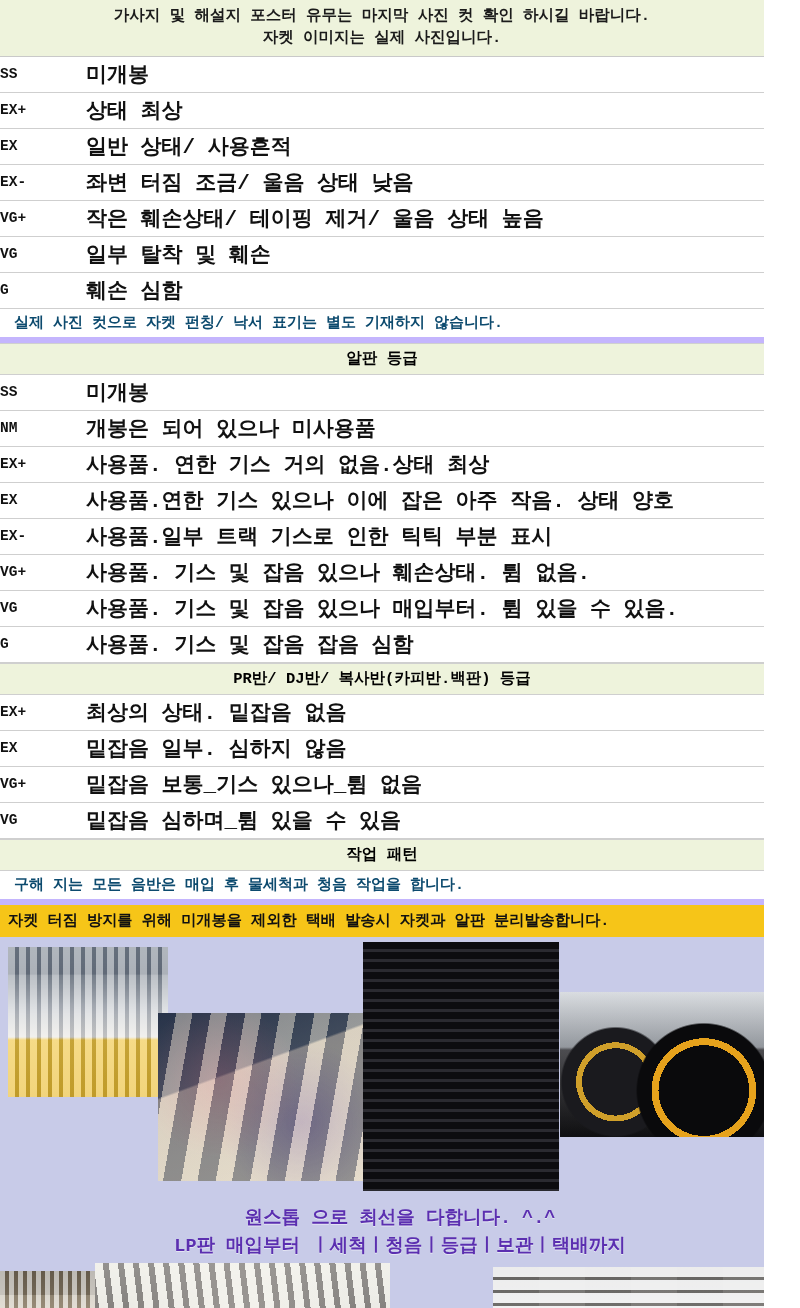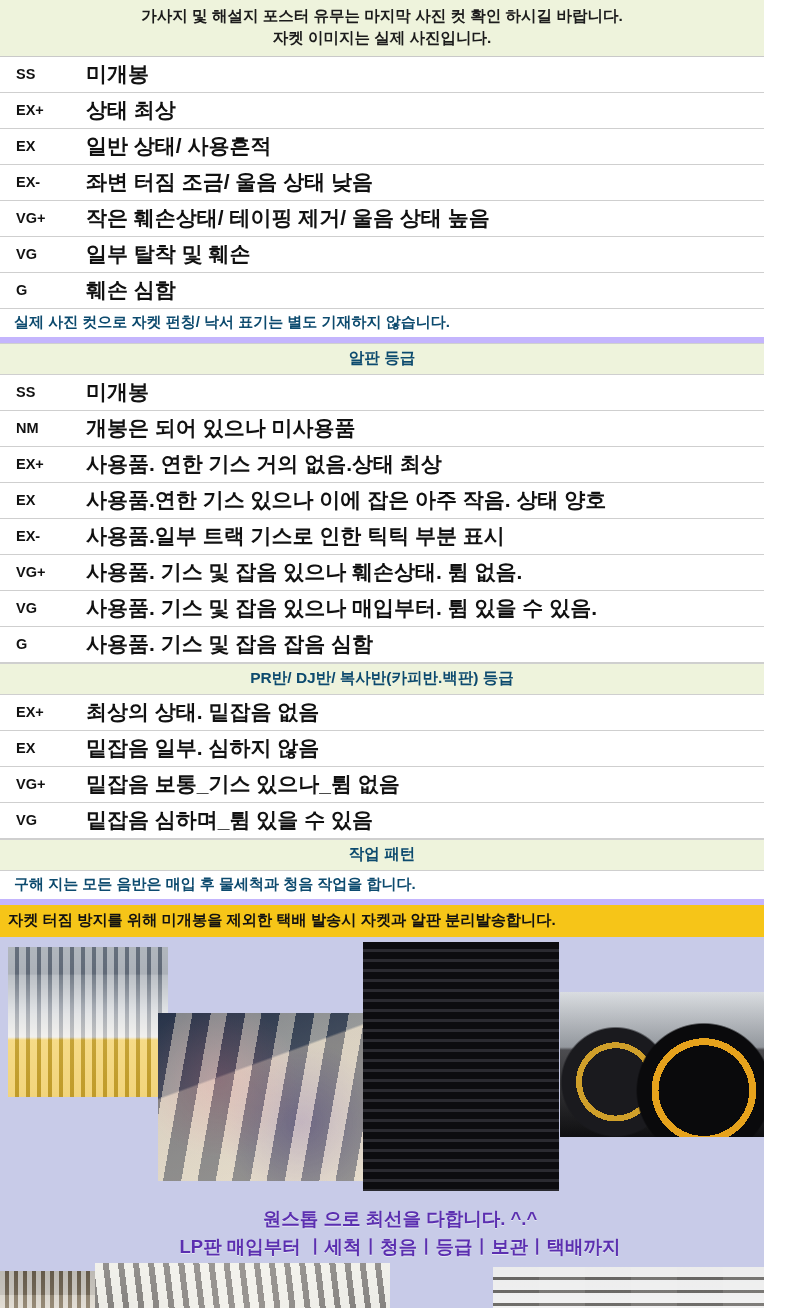--- a/index.html
+++ b/index.html
@@ -2,21 +2,21 @@
 <html><head>
 <meta charset="utf-8">
 <style>
   * { box-sizing: border-box; margin: 0; padding: 0; }
   html, body {
     width: 800px;
     height: 1308px;
     font-family: "Liberation Sans", sans-serif;
     background: #ffffff;
   }
-  .page { width: 764px; height: 1308px; position: relative; overflow: hidden; }
+  .page { width: 764px; height: 1308px; position: relative; overflow: hidden; font-family: Liberation Mono, monospace; }
 
   
   .notice {
     background: #eef3dc;
     text-align: center;
     padding: 5px 0 6px 0;
     font-size: 15.5px;
     font-weight: bold;
     color: #1b1b1b;
     line-height: 1.45;
@@ -29,32 +29,32 @@
   .grade-table tr { border-bottom: 1px solid #cfcfcf; }
   .grade-table td {
     padding: 3px 0 4px 0;
     font-size: 21px;
     color: #111;
     vertical-align: middle;
   }
   td.code {
     width: 80px;
     font-weight: bold;
-    padding-left: 16px;
+    padding-left: 0;
     font-size: 14.5px;
   }
   td.desc { font-weight: bold; padding-left: 6px; }
 
   .section-head {
     background: #eef3dc;
     text-align: center;
     font-weight: bold;
     font-size: 15.5px;
     padding: 4px 0 5px 0;
-    color: #0c4a6e;
+    color: #000000;
     border-bottom: 1px solid #cfcfcf;
     border-top: 1px solid #cfcfcf;
   }
   .fullnote {
     font-weight: bold;
     font-size: 15px;
     padding: 4px 0 5px 14px;
     border-bottom: 6px solid #c4b5fd;
     color: #0c4a6e;
   }

